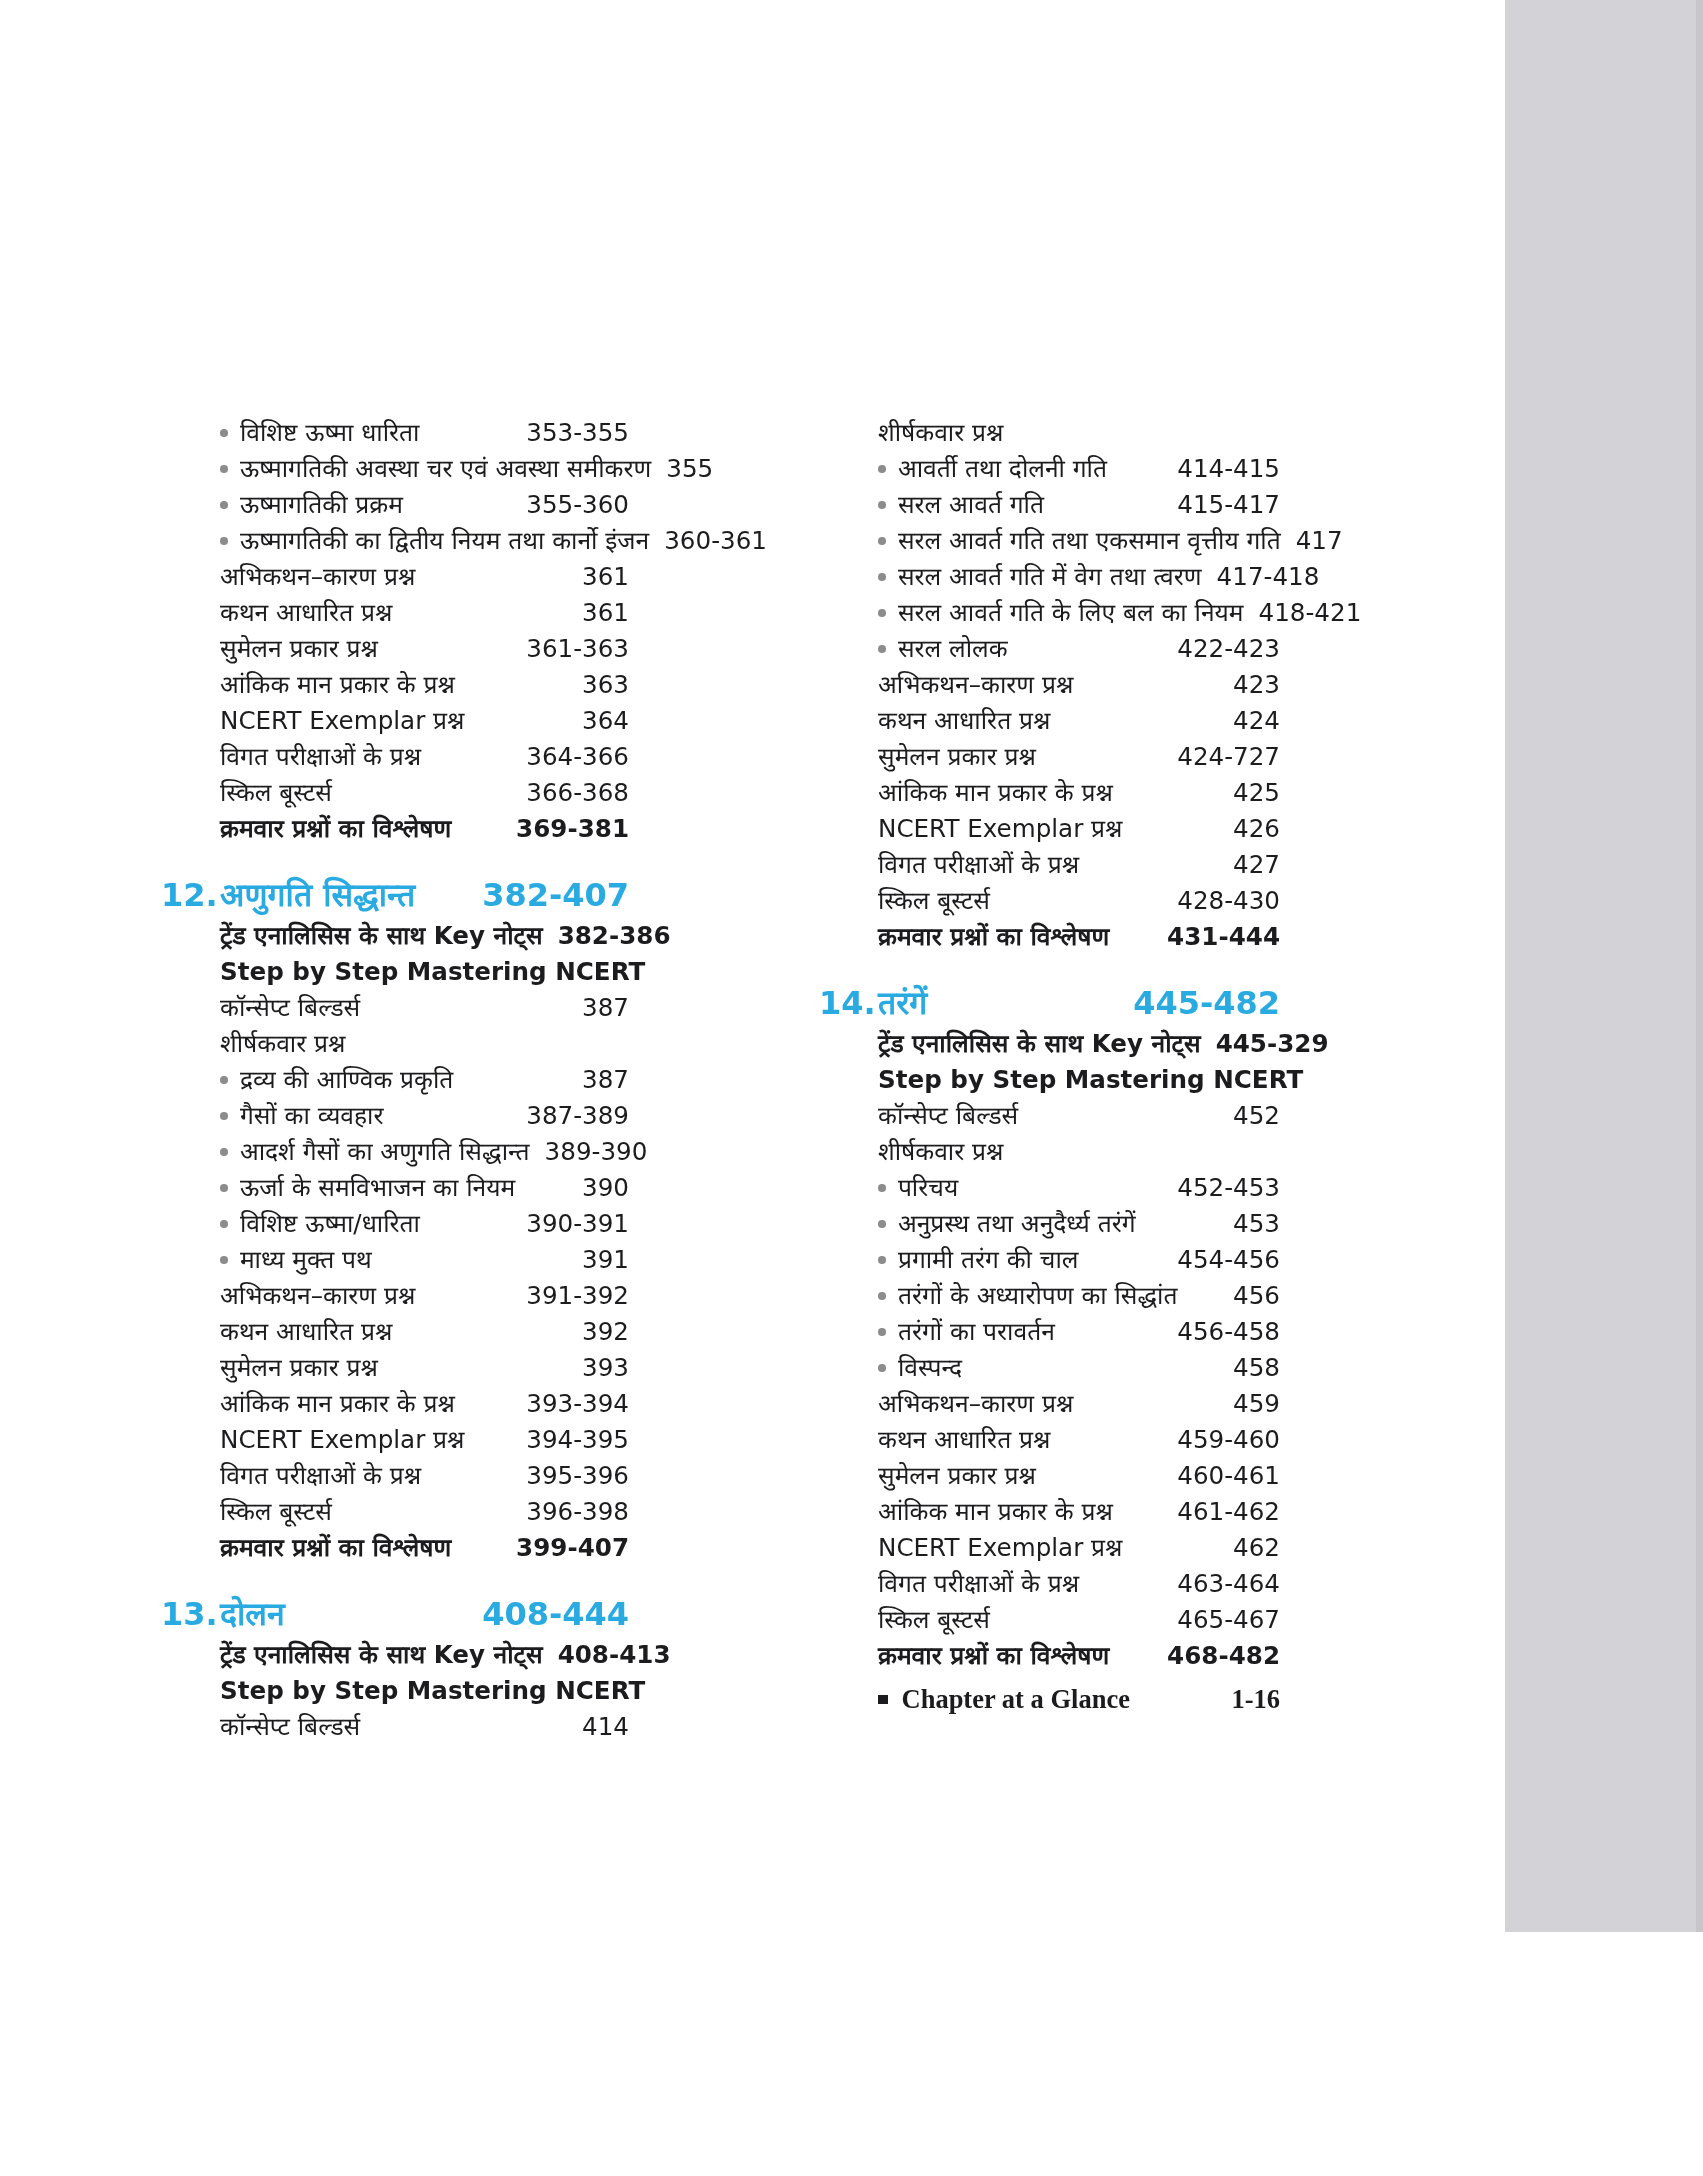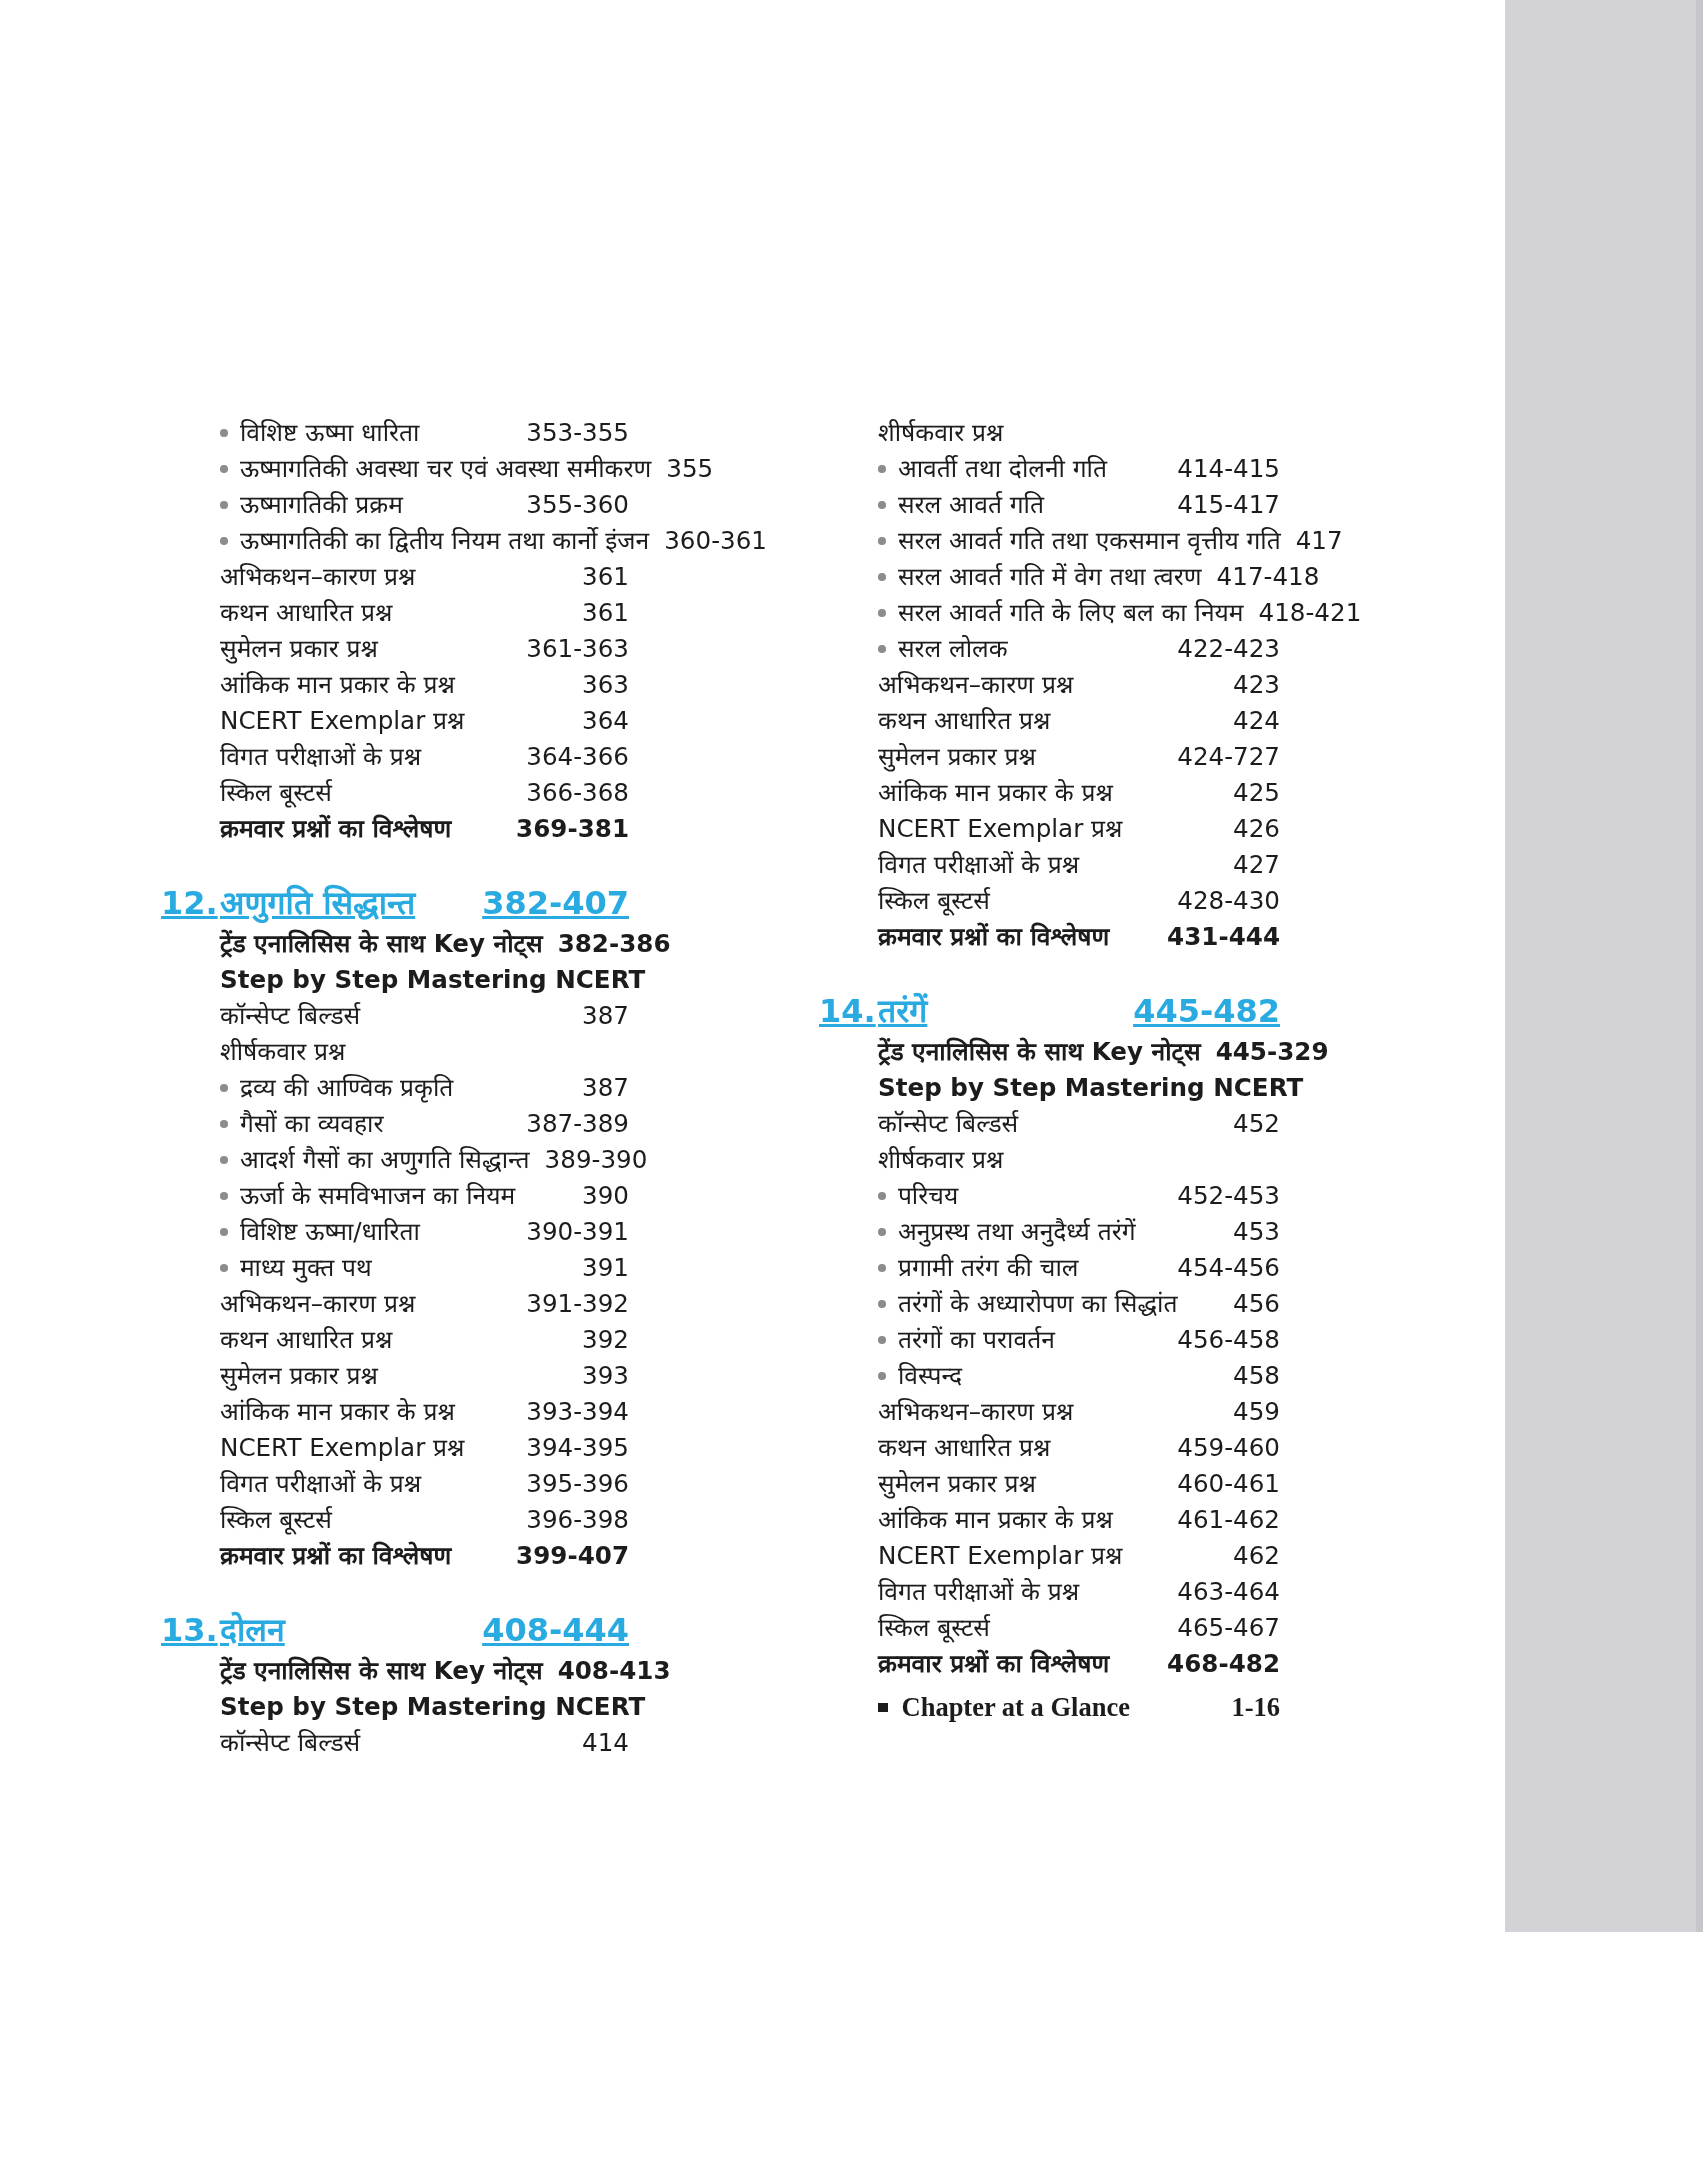--- a/index.html
+++ b/index.html
@@ -24,21 +24,21 @@
 
   .row{display:flex;align-items:center;height:36px;color:var(--text);font-size:24.6px;line-height:1;}
   .row .label{flex:1;padding-right:15px;white-space:nowrap;overflow:visible;display:flex;align-items:center;}
   .row .pages{white-space:nowrap;text-align:right;}
   .row.item{padding-left:59px;}
   .row.bold .label, .row.bold .pages{font-weight:700;}
 
   .dot{display:inline-block;width:7.6px;height:7.6px;border-radius:50%;background:var(--bullet);margin-right:12.3px;flex:0 0 auto;}
   .sq{display:inline-block;width:9.5px;height:9.5px;background:var(--text);margin-right:14px;flex:0 0 auto;}
 
-  .row.chapter{height:47px;margin-top:32px;font-size:32px;font-weight:700;color:var(--blue);text-decoration:underline;}
+  .row.chapter{height:47px;margin-top:24px;font-size:32px;font-weight:700;color:var(--blue);}
   .row.chapter .ch-num{flex:0 0 59px;}
   .row.chapter .label{padding-left:0;}
   .row.chapter .pages{font-weight:700;}
 
   .row.glance{margin-top:7.6px;font-size:26.5px;font-family:Liberation Serif, serif;}
 </style>
 </head>
 <body>
 
 <div class="page">

